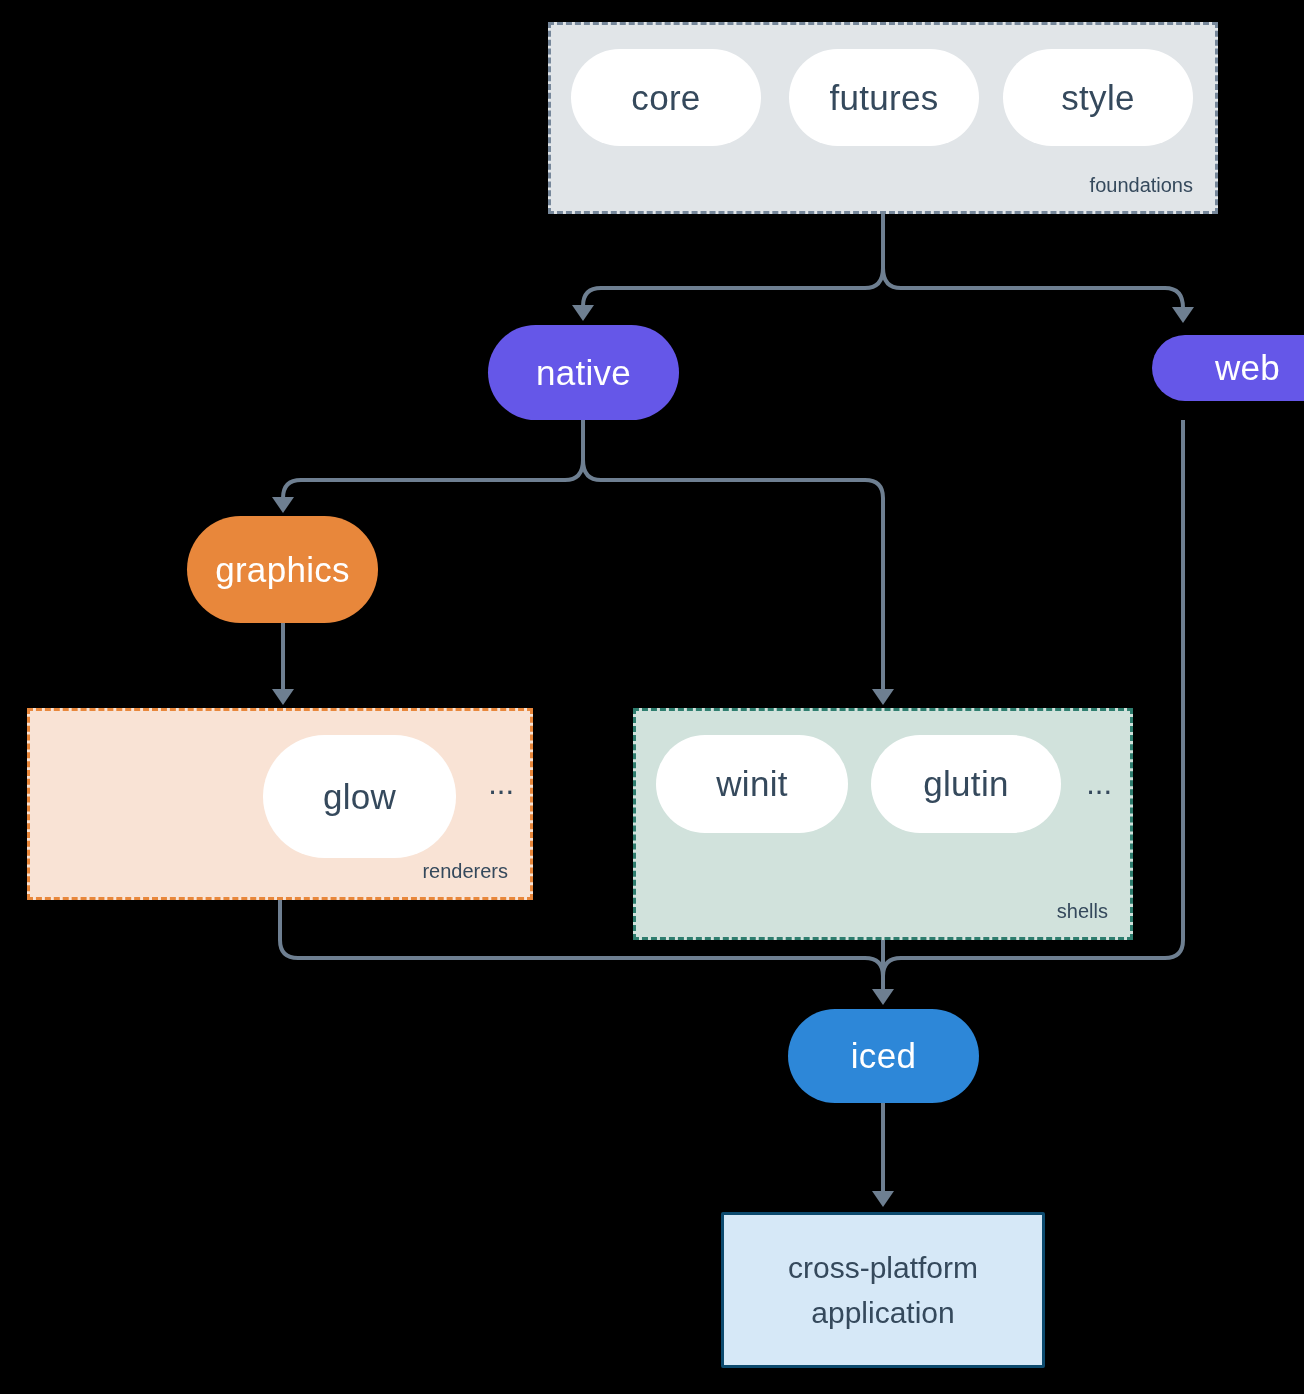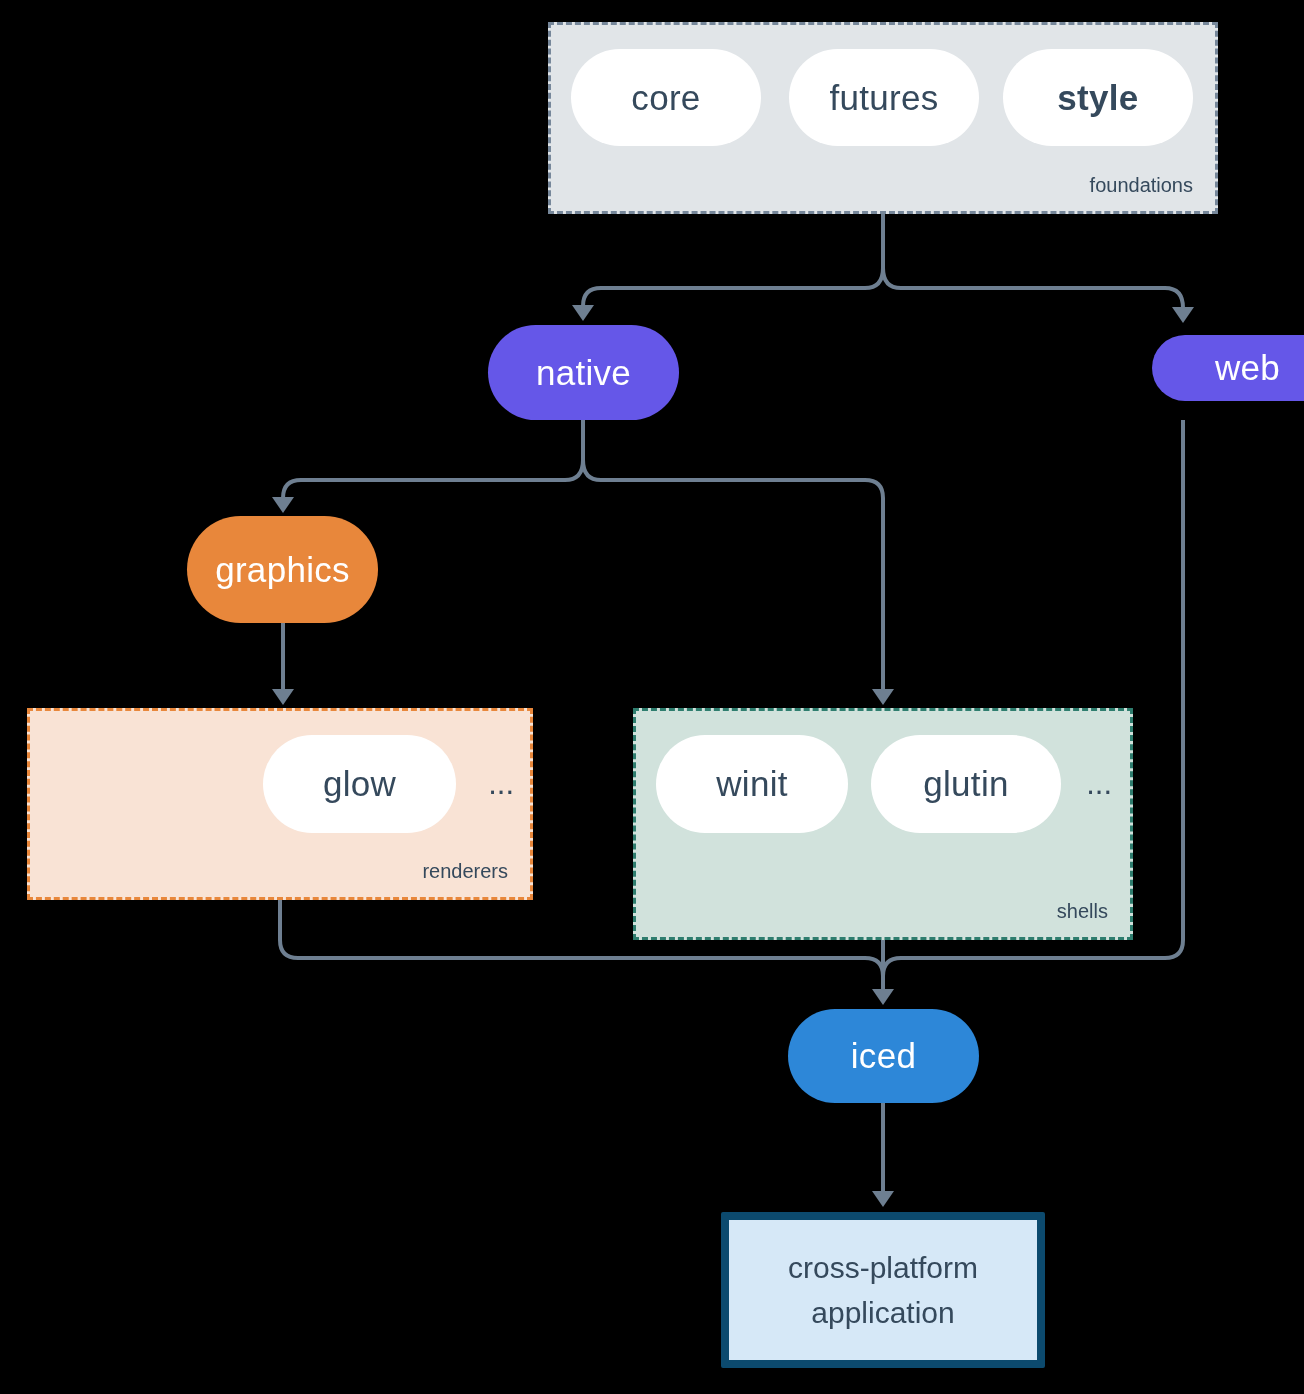--- a/index.html
+++ b/index.html
@@ -42,21 +42,21 @@
     font-size: 31px; font-weight: 500; color: #35495c;
   }
 
   .node-native   { left: 488px;  top: 325px;  width: 191px; height: 95px; }
   .node-web      { left: 1152px; top: 327px;  width: 191px; height: 66px; margin-top: 8px; }
   .node-graphics { left: 187px;  top: 516px;  width: 191px; height: 107px; }
   .node-iced     { left: 788px;  top: 1009px; width: 191px; height: 94px; }
 
   .app-box {
     position: absolute; left: 721px; top: 1212px; width: 324px; height: 156px;
-    background: #d6e8f7; border: 8px solid #0c4a6e; border-radius: 2px;
+    background: #d6e8f7; border: 3px solid #0c4a6e; border-radius: 2px;
     display: flex; align-items: center; justify-content: center;
     text-align: center; font-size: 30px; line-height: 45px;
     color: #35495c; padding: 0 28px;
   }
 </style>
 </head>
 <body>
 
 <div class="stage">
 
@@ -82,31 +82,31 @@
     <path d="M883,900 V989"></path>
     <polygon points="872,989 894,989 883,1005"></polygon>
 
     <path d="M883,1103 V1191"></path>
     <polygon points="872,1191 894,1191 883,1207"></polygon>
   </svg>
 
   <div class="group group-foundations">
     <div class="pill pill-white" style="left:20px; top:24px; width:190px; height:97px;">core</div>
     <div class="pill pill-white" style="left:238px; top:24px; width:190px; height:97px;">futures</div>
-    <div class="pill pill-white" style="left:452px; top:24px; width:190px; height:97px;font-weight:bold;">style</div>
+    <div class="pill pill-white" style="left:452px; top:24px; width:190px; height:97px;">style</div>
     <div class="group-label">foundations</div>
   </div>
 
   <div class="pill pill-purple node-native">native</div>
   <div class="pill pill-purple node-web">web</div>
 
   <div class="pill pill-orange node-graphics">graphics</div>
 
   <div class="group group-renderers">
-    <div class="pill pill-white" style="left:233px; top:24px; width:193px; height:98px;">glow</div>
+    <div class="pill pill-white" style="left:233px; top:24px; width:193px; height:123px;">glow</div>
     <div class="ellipsis" style="right:16px;">...</div>
     <div class="group-label">renderers</div>
   </div>
 
   <div class="group group-shells">
     <div class="pill pill-white" style="left:20px; top:24px; width:192px; height:98px;">winit</div>
     <div class="pill pill-white" style="left:235px; top:24px; width:190px; height:98px;">glutin</div>
     <div class="ellipsis" style="right:18px;">...</div>
     <div class="group-label">shells</div>
   </div>

